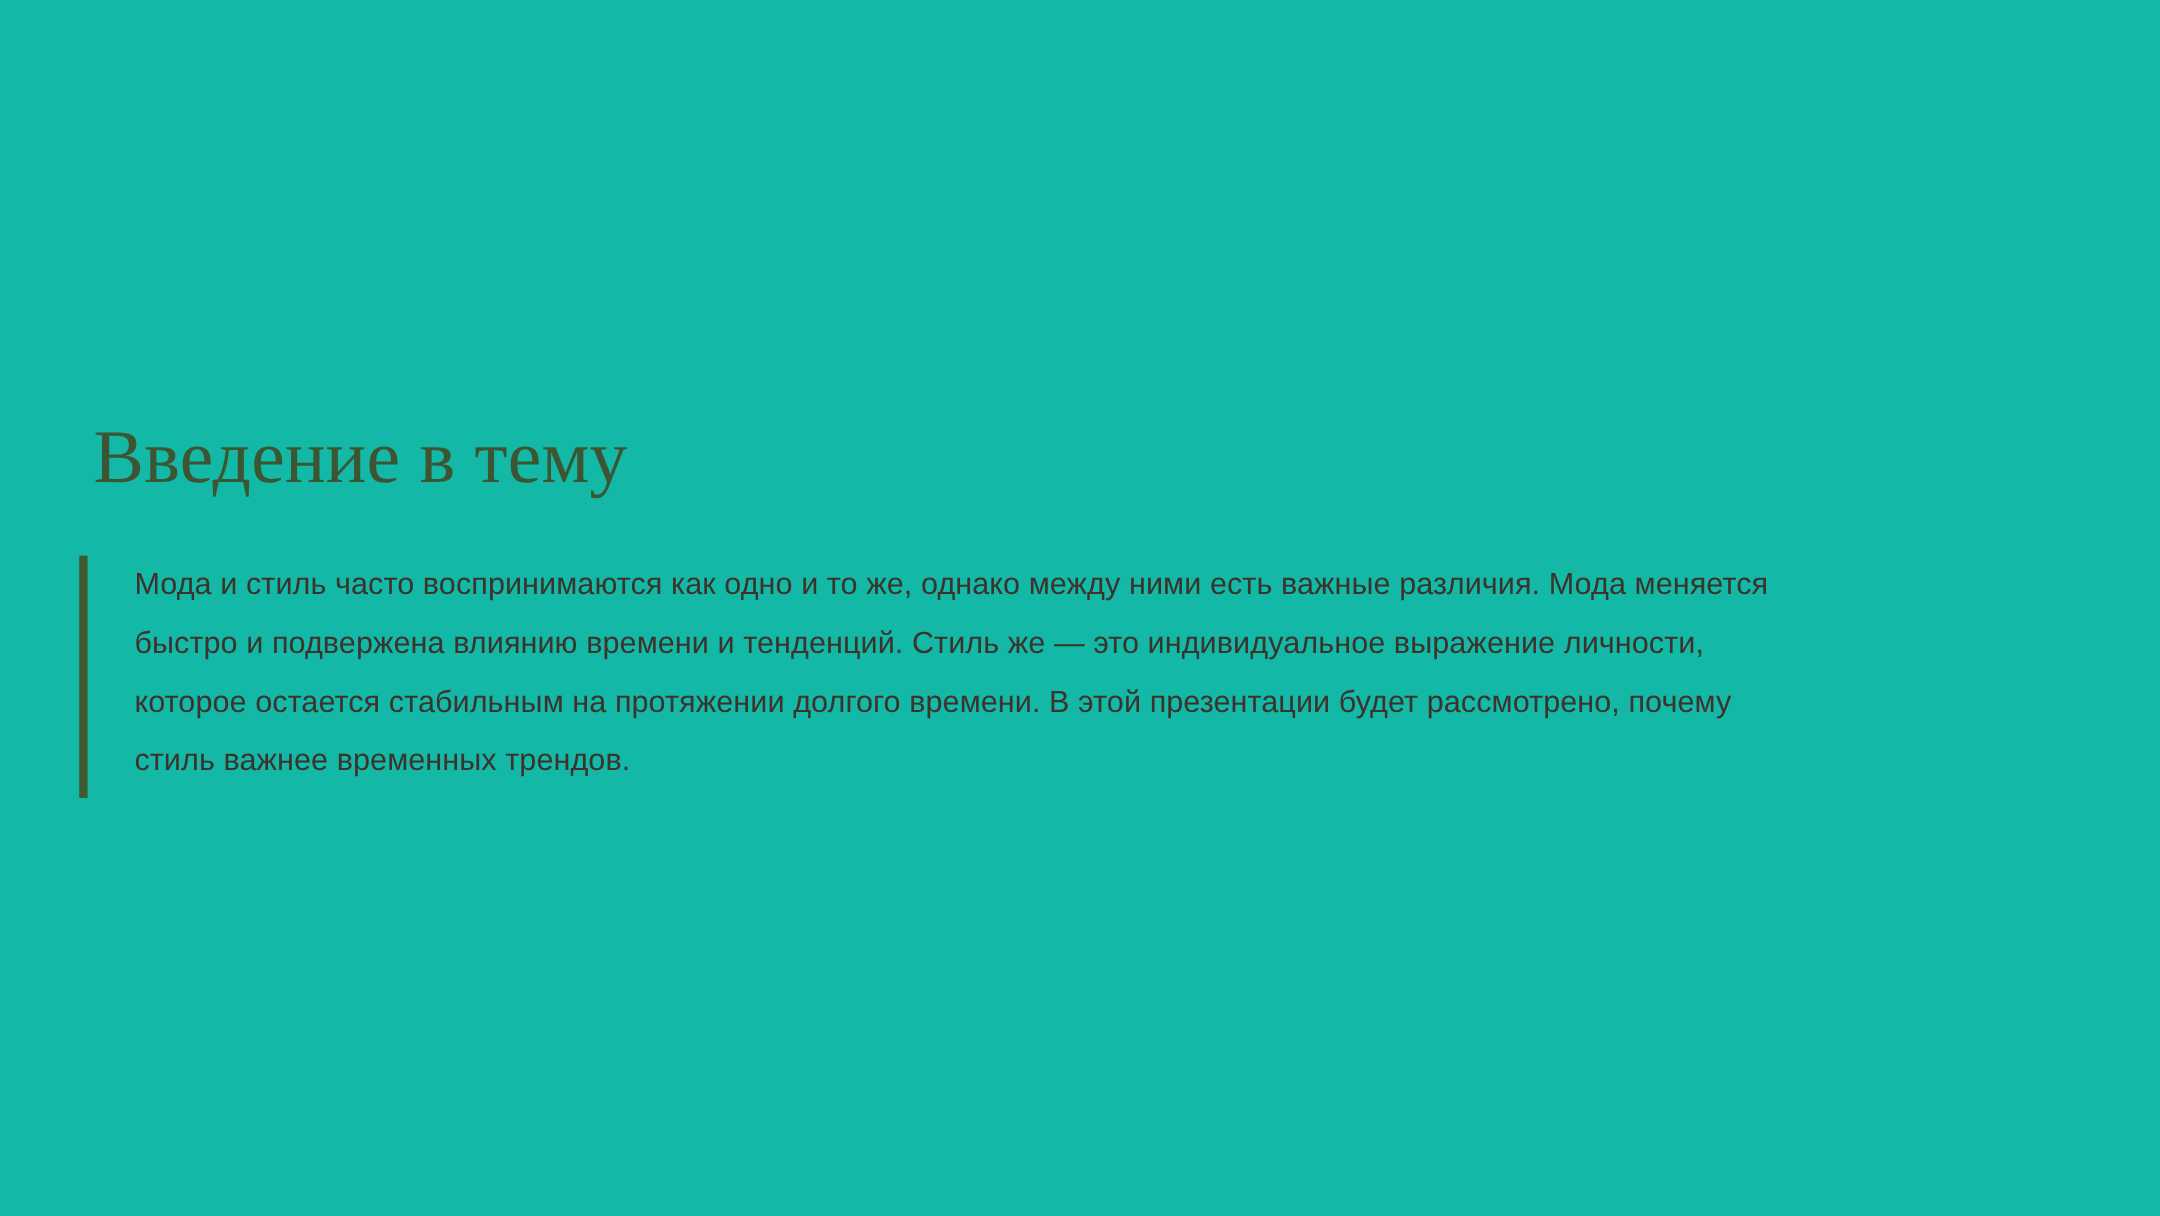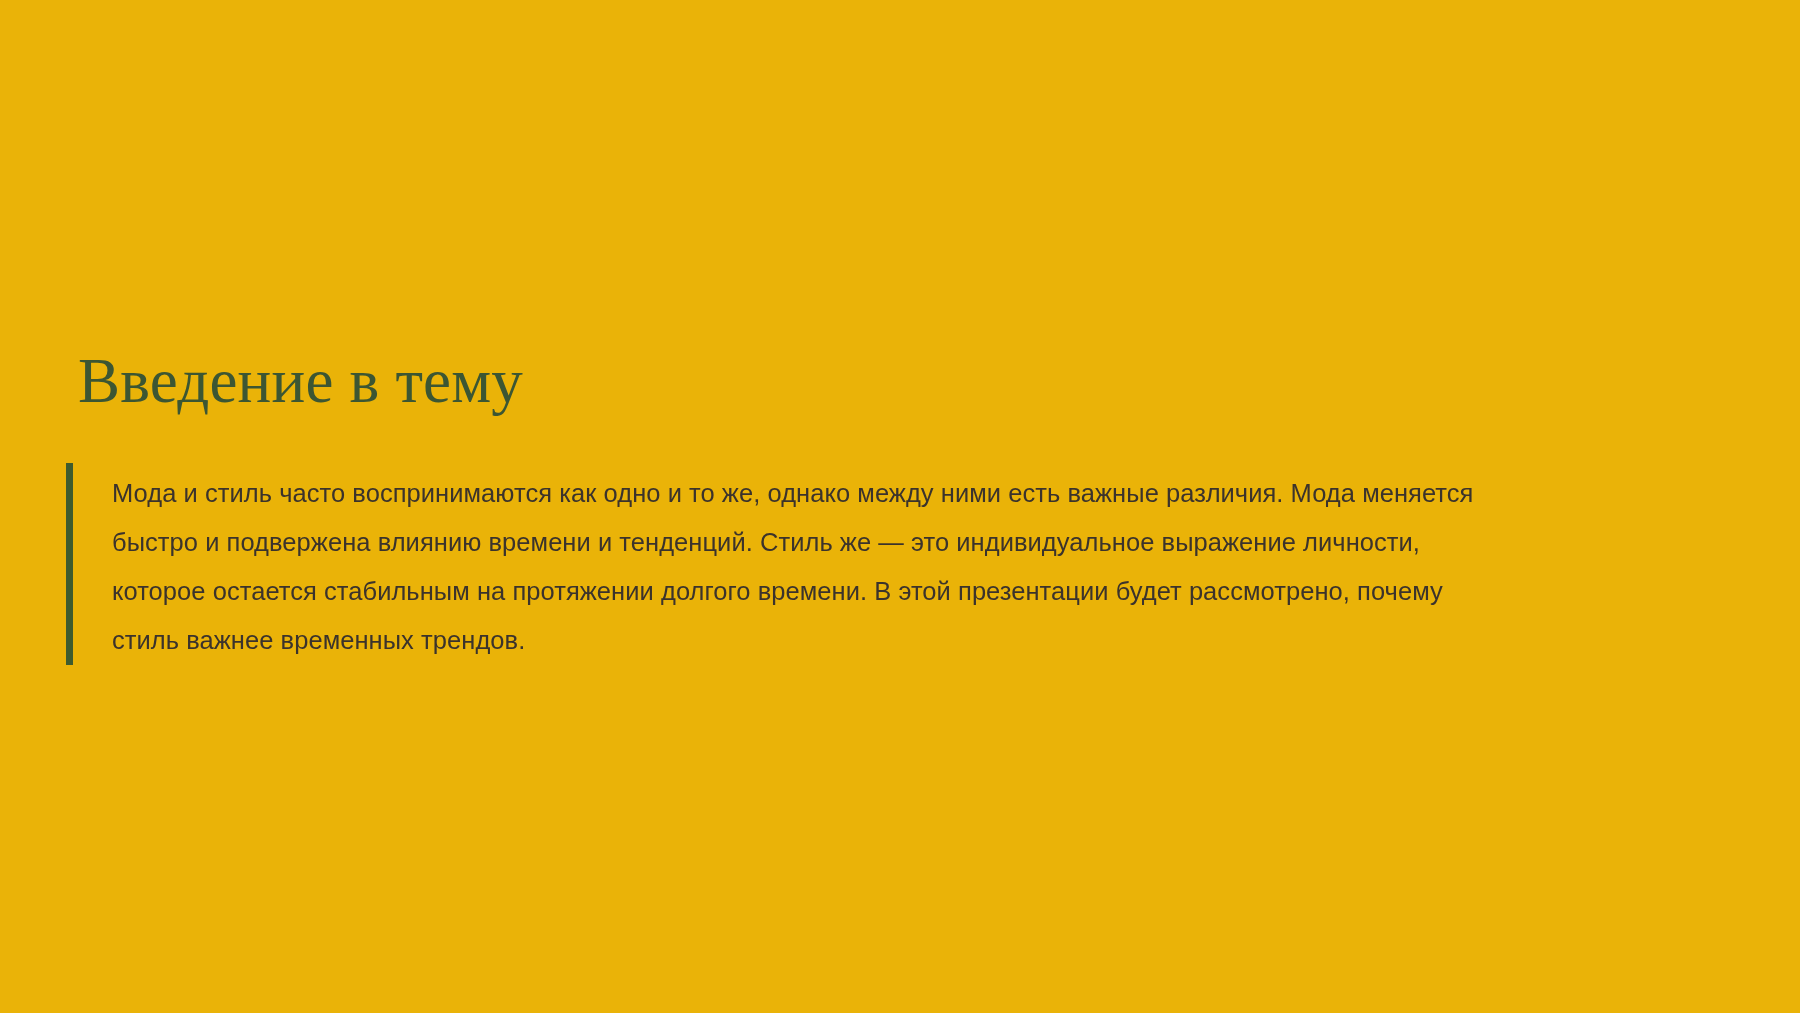--- a/index.html
+++ b/index.html
@@ -12,21 +12,21 @@
     overflow: hidden;
     background: #fdf4e6;
     font-family: "Liberation Sans", sans-serif;
     -webkit-font-smoothing: antialiased;
   }
 
   #slide {
     position: relative;
     width: 1800px;
     height: 1013px;
-    background: #eab308;
+    background: #14b8a6;
     box-sizing: border-box;
   }
 
   
   #slide-title {
     position: absolute;
     left: 78px;
     top: 348px;
     margin: 0;
     font-family: "Liberation Serif", "DejaVu Serif", serif;
@@ -38,21 +38,21 @@
     white-space: nowrap;
   }
 
   
   #body-block {
     position: absolute;
     left: 66px;
     top: 463px;
     width: 1420px;
     display: flex;
-    align-items: flex-end;
+    align-items: flex-start;
   }
 
   #accent-bar {
     flex: 0 0 auto;
     width: 7px;
     min-height: 202px;
     background: #3e5b2e;
     border-radius: 0;
   }
 

